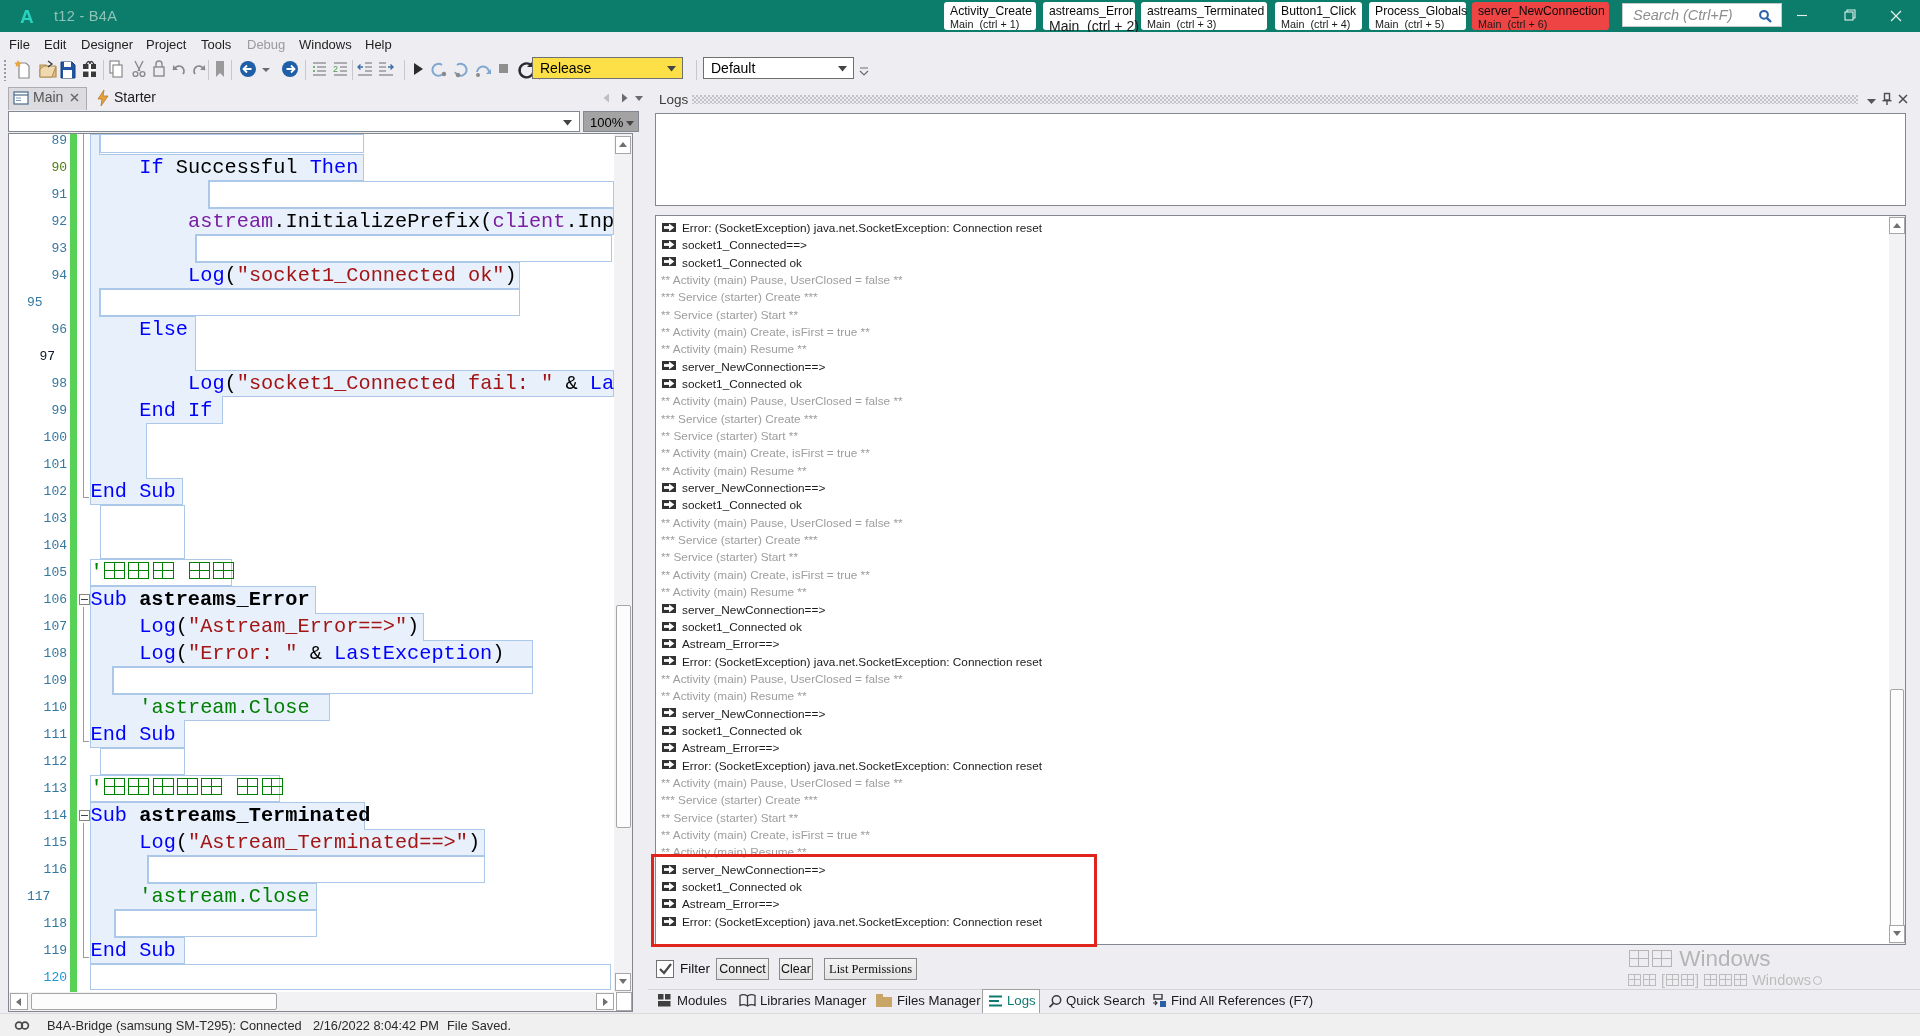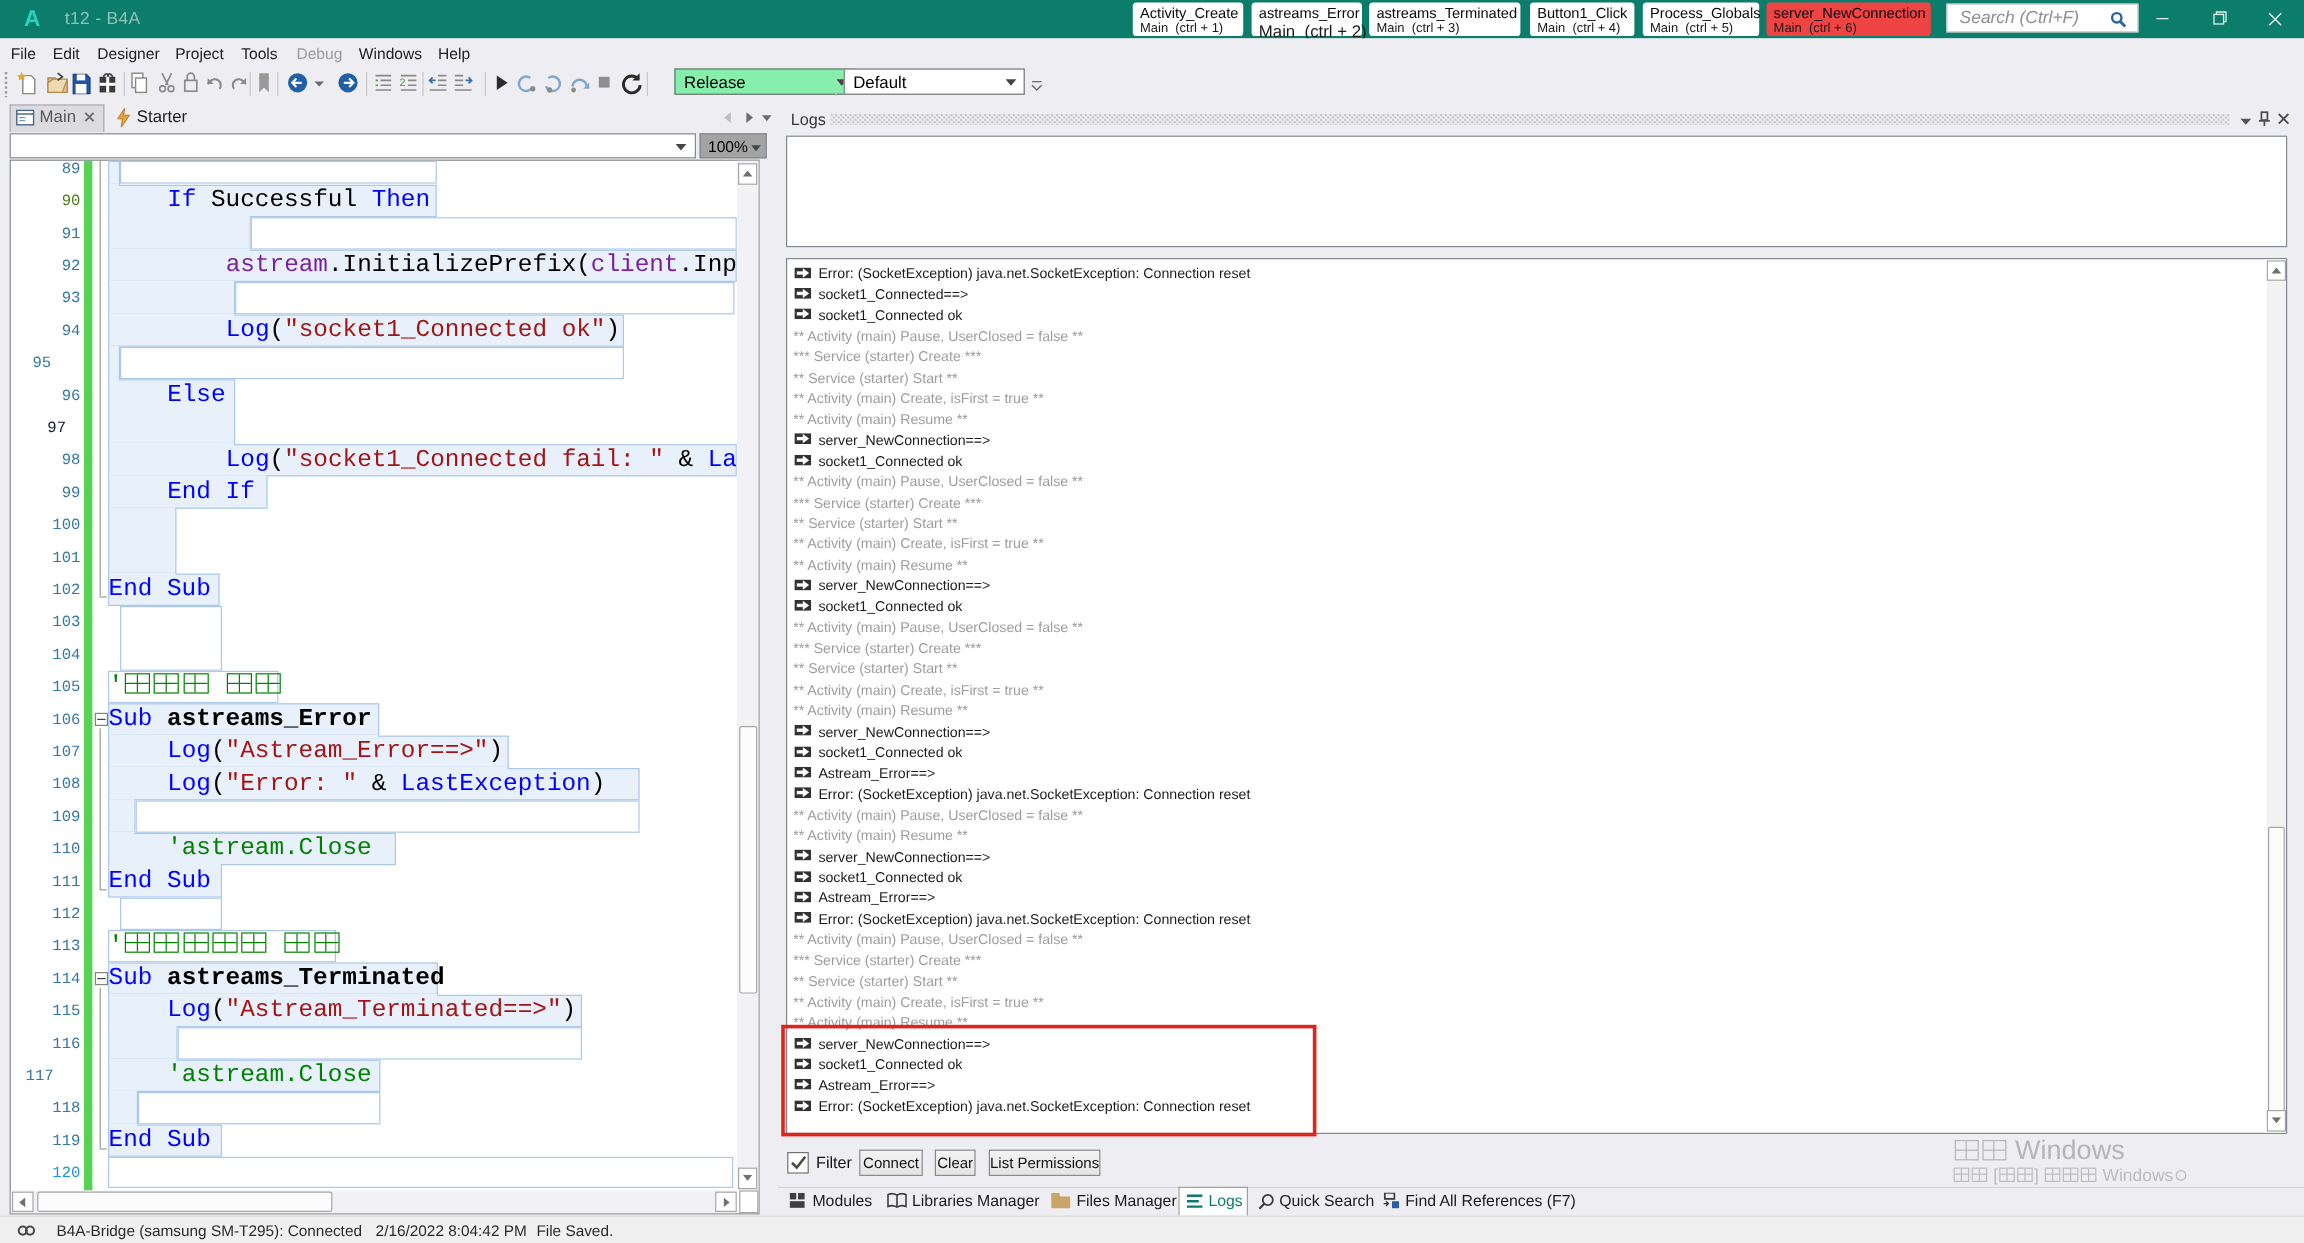--- a/index.html
+++ b/index.html
@@ -202,21 +202,21 @@
     <circle cx="4" cy="16" r="2" fill="#8a8a8a"></circle>
   </svg>
 <svg class="abs" style="left:497px;top:59px" width="12" height="22" viewBox="0 0 12 22">
     <rect x="2" y="5" width="9" height="9" fill="#8f8f8f"></rect>
   </svg>
 <svg class="abs" style="left:516px;top:59px" width="20" height="22" viewBox="0 0 20 22">
     <path d="M16 7 a7 7 0 1 0 1.5 5" fill="none" stroke="#2b2b2b" stroke-width="2.4"></path>
     <path d="M17 2 v6 h-6 z" fill="#2b2b2b"></path>
   </svg>
 <div class="abs" style="left:539px;top:60px;width:1px;height:20px;background:#C8C8CC"></div>
-<div class="abs" style="left:562px;top:57px;width:151px;height:22px;background:#86efac;border:1px solid #707070">
+<div class="abs" style="left:532px;top:57px;width:151px;height:22px;background:#fde047;border:1px solid #707070">
     <div style="position:absolute;left:7px;top:2px;font-size:14px;color:#000">Release</div>
     <svg style="position:absolute;right:5px;top:7px" width="10" height="8">
       <path d="M0 1 h9 l-4.5 5.5 z" fill="#444"></path>
     </svg>
   </div>
 <div class="abs" style="left:696px;top:60px;width:1px;height:20px;background:#C8C8CC"></div>
 <div class="abs" style="left:703px;top:57px;width:151px;height:22px;background:#fff;border:1px solid #707070">
     <div style="position:absolute;left:7px;top:2px;font-size:14px;color:#000">Default</div>
     <svg style="position:absolute;right:5px;top:7px" width="10" height="8">
       <path d="M0 1 h9 l-4.5 5.5 z" fill="#444"></path>
@@ -352,21 +352,21 @@
 <div class="abs lnum abs" style="left:27px;top:613px;width:40px;text-align:right;color:#35789F">107</div>
 <div class="abs lnum abs" style="left:27px;top:640px;width:40px;text-align:right;color:#35789F">108</div>
 <div class="abs lnum abs" style="left:27px;top:667px;width:40px;text-align:right;color:#35789F">109</div>
 <div class="abs lnum abs" style="left:27px;top:694px;width:40px;text-align:right;color:#35789F">110</div>
 <div class="abs lnum abs" style="left:27px;top:721px;width:40px;text-align:right;color:#35789F">111</div>
 <div class="abs lnum abs" style="left:27px;top:748px;width:40px;text-align:right;color:#35789F">112</div>
 <div class="abs lnum abs" style="left:27px;top:775px;width:40px;text-align:right;color:#35789F">113</div>
 <div class="abs lnum abs" style="left:27px;top:802px;width:40px;text-align:right;color:#35789F">114</div>
 <div class="abs lnum abs" style="left:27px;top:829px;width:40px;text-align:right;color:#35789F">115</div>
 <div class="abs lnum abs" style="left:27px;top:856px;width:40px;text-align:right;color:#35789F">116</div>
-<div class="abs lnum abs" style="left:13px;top:883px;width:40px;text-align:center;color:#35789F">117</div>
+<div class="abs lnum abs" style="left:27px;top:883px;width:40px;text-align:left;color:#35789F">117</div>
 <div class="abs lnum abs" style="left:27px;top:910px;width:40px;text-align:right;color:#35789F">118</div>
 <div class="abs lnum abs" style="left:27px;top:937px;width:40px;text-align:right;color:#35789F">119</div>
 <div class="abs lnum abs" style="left:27px;top:964px;width:40px;text-align:right;color:#1C97D4">120</div>
 <div class="codeline" style="left:139.3px;top:154px;width:474.7px;overflow:hidden"><span class="kw">If </span><span class="">Successful </span><span class="kw">Then</span></div>
 <div class="codeline" style="left:188.1px;top:208px;width:425.9px;overflow:hidden"><span class="typ">astream</span><span class="">.InitializePrefix(</span><span class="typ">client</span><span class="">.InputS</span></div>
 <div class="codeline" style="left:188.1px;top:262px;width:425.9px;overflow:hidden"><span class="kw">Log</span><span class="">(</span><span class="str">"socket1_Connected ok"</span><span class="">)</span></div>
 <div class="codeline" style="left:139.3px;top:316px;width:474.7px;overflow:hidden"><span class="kw">Else</span></div>
 <div class="codeline" style="left:188.1px;top:370px;width:425.9px;overflow:hidden"><span class="kw">Log</span><span class="">(</span><span class="str">"socket1_Connected fail: "</span><span class=""> &amp; </span><span class="kw">LastExc</span></div>
 <div class="codeline" style="left:139.3px;top:397px;width:474.7px;overflow:hidden"><span class="kw">End If</span></div>
 <div class="codeline" style="left:90.5px;top:478px;width:523.5px;overflow:hidden"><span class="kw">End Sub</span></div>
@@ -608,21 +608,21 @@
   </div>
 <div class="abs" style="left:651px;top:854px;width:446px;height:93px;border:3.4px solid #E0241C"></div>
 <div class="abs" style="left:656px;top:960px;width:18px;height:18px;background:#fff;border:1px solid #707070">
     <svg style="position:absolute;left:1px;top:1px" width="14" height="14">
       <path d="M2 7 l4 4 7 -9" fill="none" stroke="#4a4a4a" stroke-width="2.2"></path>
     </svg>
   </div>
 <div class="abs" style="left:680px;top:961px;font-size:13.5px;color:#111">Filter</div>
 <div class="abs btn" style="left:716px;top:958px;width:53px;height:22px;">Connect</div>
 <div class="abs btn" style="left:779px;top:958px;width:34px;height:22px;">Clear</div>
-<div class="abs btn" style="left:824px;top:958px;width:93px;height:22px;">List Permissions</div>
+<div class="abs btn" style="left:824px;top:958px;width:93px;height:22px;font-family:Liberation Serif, serif;">List Permissions</div>
 <div class="abs" style="left:648px;top:989px;width:1272px;height:24px;background:#EEEEF2;border-top:1px solid #D5D5D9"></div>
 <svg class="abs" style="left:658px;top:994px" width="13" height="13" viewBox="0 0 13 13">
     <rect x="0" y="0" width="5.5" height="5.5" fill="#3F3F3F"></rect>
     <rect x="7" y="0" width="5.5" height="5.5" fill="#3F3F3F"></rect>
     <rect x="0" y="7" width="12.5" height="5.5" fill="#3F3F3F"></rect>
   </svg>
 <div class="abs" style="left:677px;top:993px;font-size:13.2px;color:#1b1b1b">Modules</div>
 <svg class="abs" style="left:739px;top:994px" width="17" height="14" viewBox="0 0 17 14">
     <path d="M8.5 2 C6 0.5 3 0.5 1 1.5 v10 C3 10.5 6 10.5 8.5 12 C11 10.5 14 10.5 16 11.5 v-10 C14 0.5 11 0.5 8.5 2 z" fill="none" stroke="#3a3a3a" stroke-width="1.3"></path>
     <line x1="8.5" y1="2" x2="8.5" y2="12" stroke="#3a3a3a" stroke-width="1.3"></line>

